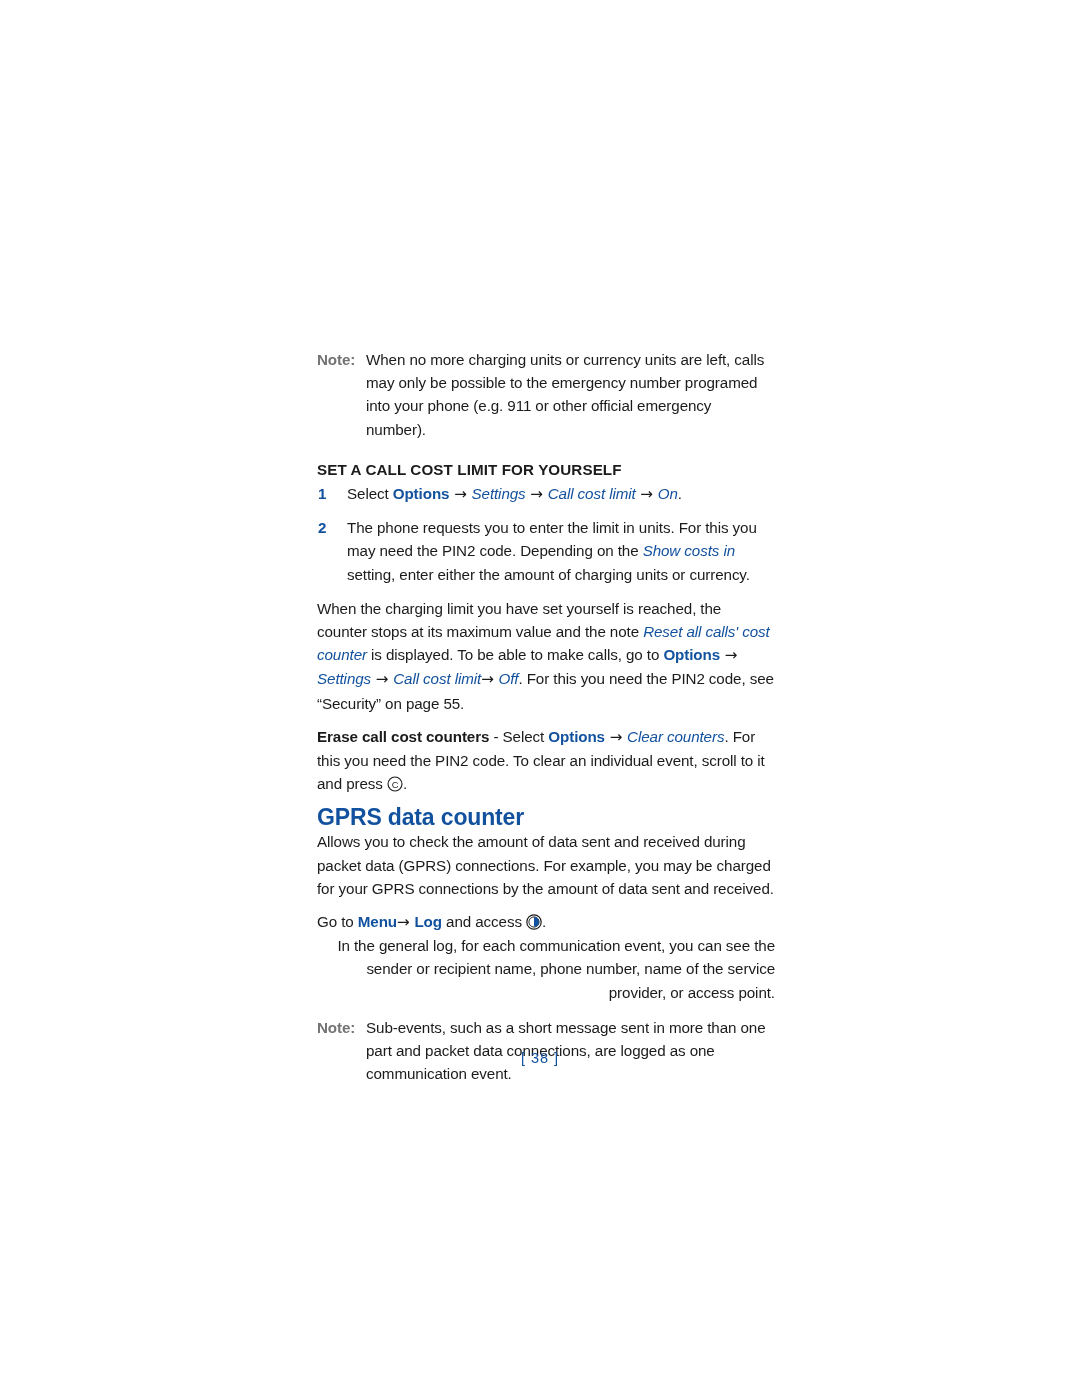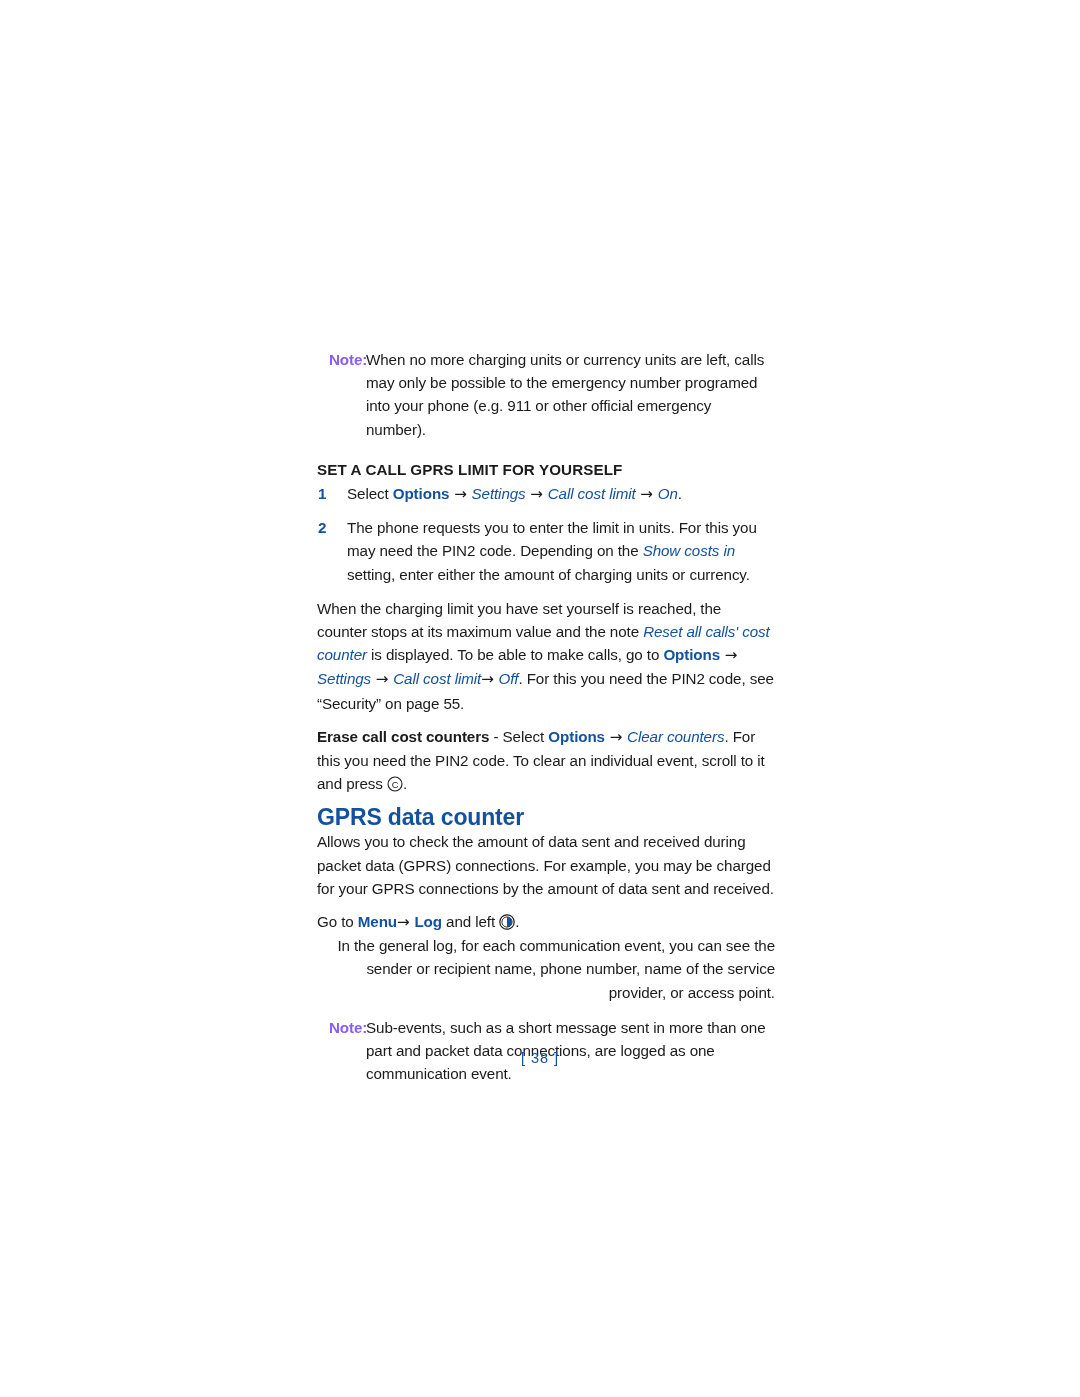--- a/index.html
+++ b/index.html
@@ -48,24 +48,24 @@
   }
 
   
   .note {
     position: relative;
     padding-left: 49px;
     margin-bottom: 17px;
   }
   .note .note-label {
     position: absolute;
-    left: 12px;
+    left: 0;
     top: 0;
     font-weight: bold;
-    color: #8b5cf6;
+    color: #737373;
     font-size: 15.2px;
     line-height: 23.2px;
   }
 
   
   .subhead {
     font-size: 15.2px;
     line-height: 23.2px;
     font-weight: bold;
     color: #1b1b1b;
@@ -137,21 +137,21 @@
 
 <div class="page">
 
   <div class="content">
 
     <div class="note para">
       <span class="note-label">Note:</span>
       <span>When no more charging units or currency units are left, calls may only be possible to the emergency number programed into your phone (e.g. 911 or other official emergency number).</span>
     </div>
 
-    <div class="subhead">SET A CALL GPRS LIMIT FOR YOURSELF</div>
+    <div class="subhead">SET A CALL COST LIMIT FOR YOURSELF</div>
 
     <div class="step para">
       <span class="num">1</span>
       <span class="rich"><span class="blk">Select </span><span class="bblue">Options</span><span class="blk arrow"> → </span><span class="iblue">Settings</span><span class="blk arrow"> → </span><span class="iblue">Call cost limit</span><span class="blk arrow"> → </span><span class="iblue">On</span><span class="blk">.</span></span>
     </div>
 
     <div class="step para">
       <span class="num">2</span>
       <span class="rich"><span class="blk">The phone requests you to enter the limit in units. For this you may need the PIN2 code. Depending on the </span><span class="iblue">Show costs in</span><span class="blk"> setting, enter either the amount of charging units or currency.</span></span>
     </div>
@@ -167,21 +167,21 @@
             </svg></span><span class="blk">.</span></span>
     </div>
 
     <h2 class="heading h-gprs">GPRS data counter</h2>
 
 
     <div class="para body-para">Allows you to check the amount of data sent and received during packet data (GPRS) connections. For example, you may be charged for your GPRS connections by the amount of data sent and received.</div>
 
 
     <div class="para">
-      <span class="rich"><span class="blk">Go to </span><span class="bblue">Menu</span><span class="blk arrow">→ </span><span class="bblue">Log</span><span class="blk"> and left </span><span class="icon-navi"><svg width="16" height="16" viewBox="0 0 16 16">
+      <span class="rich"><span class="blk">Go to </span><span class="bblue">Menu</span><span class="blk arrow">→ </span><span class="bblue">Log</span><span class="blk"> and access </span><span class="icon-navi"><svg width="16" height="16" viewBox="0 0 16 16">
               <circle cx="8" cy="8" r="7.2" fill="none" stroke="#1b1b1b" stroke-width="1.2"></circle>
               <circle cx="8" cy="8" r="5.1" fill="none" stroke="#1b1b1b" stroke-width="0.9"></circle>
               <path d="M8 2.9 A5.1 5.1 0 0 1 8 13.1 Z" fill="#12519e"></path>
             </svg></span><span class="blk">.</span></span>
     </div>
 
     <div class="para body-para" style="margin-bottom:12px;text-align:right;">In the general log, for each communication event, you can see the sender or recipient name, phone number, name of the service provider, or access point.</div>
 
     <div class="note para">
       <span class="note-label">Note:</span>

